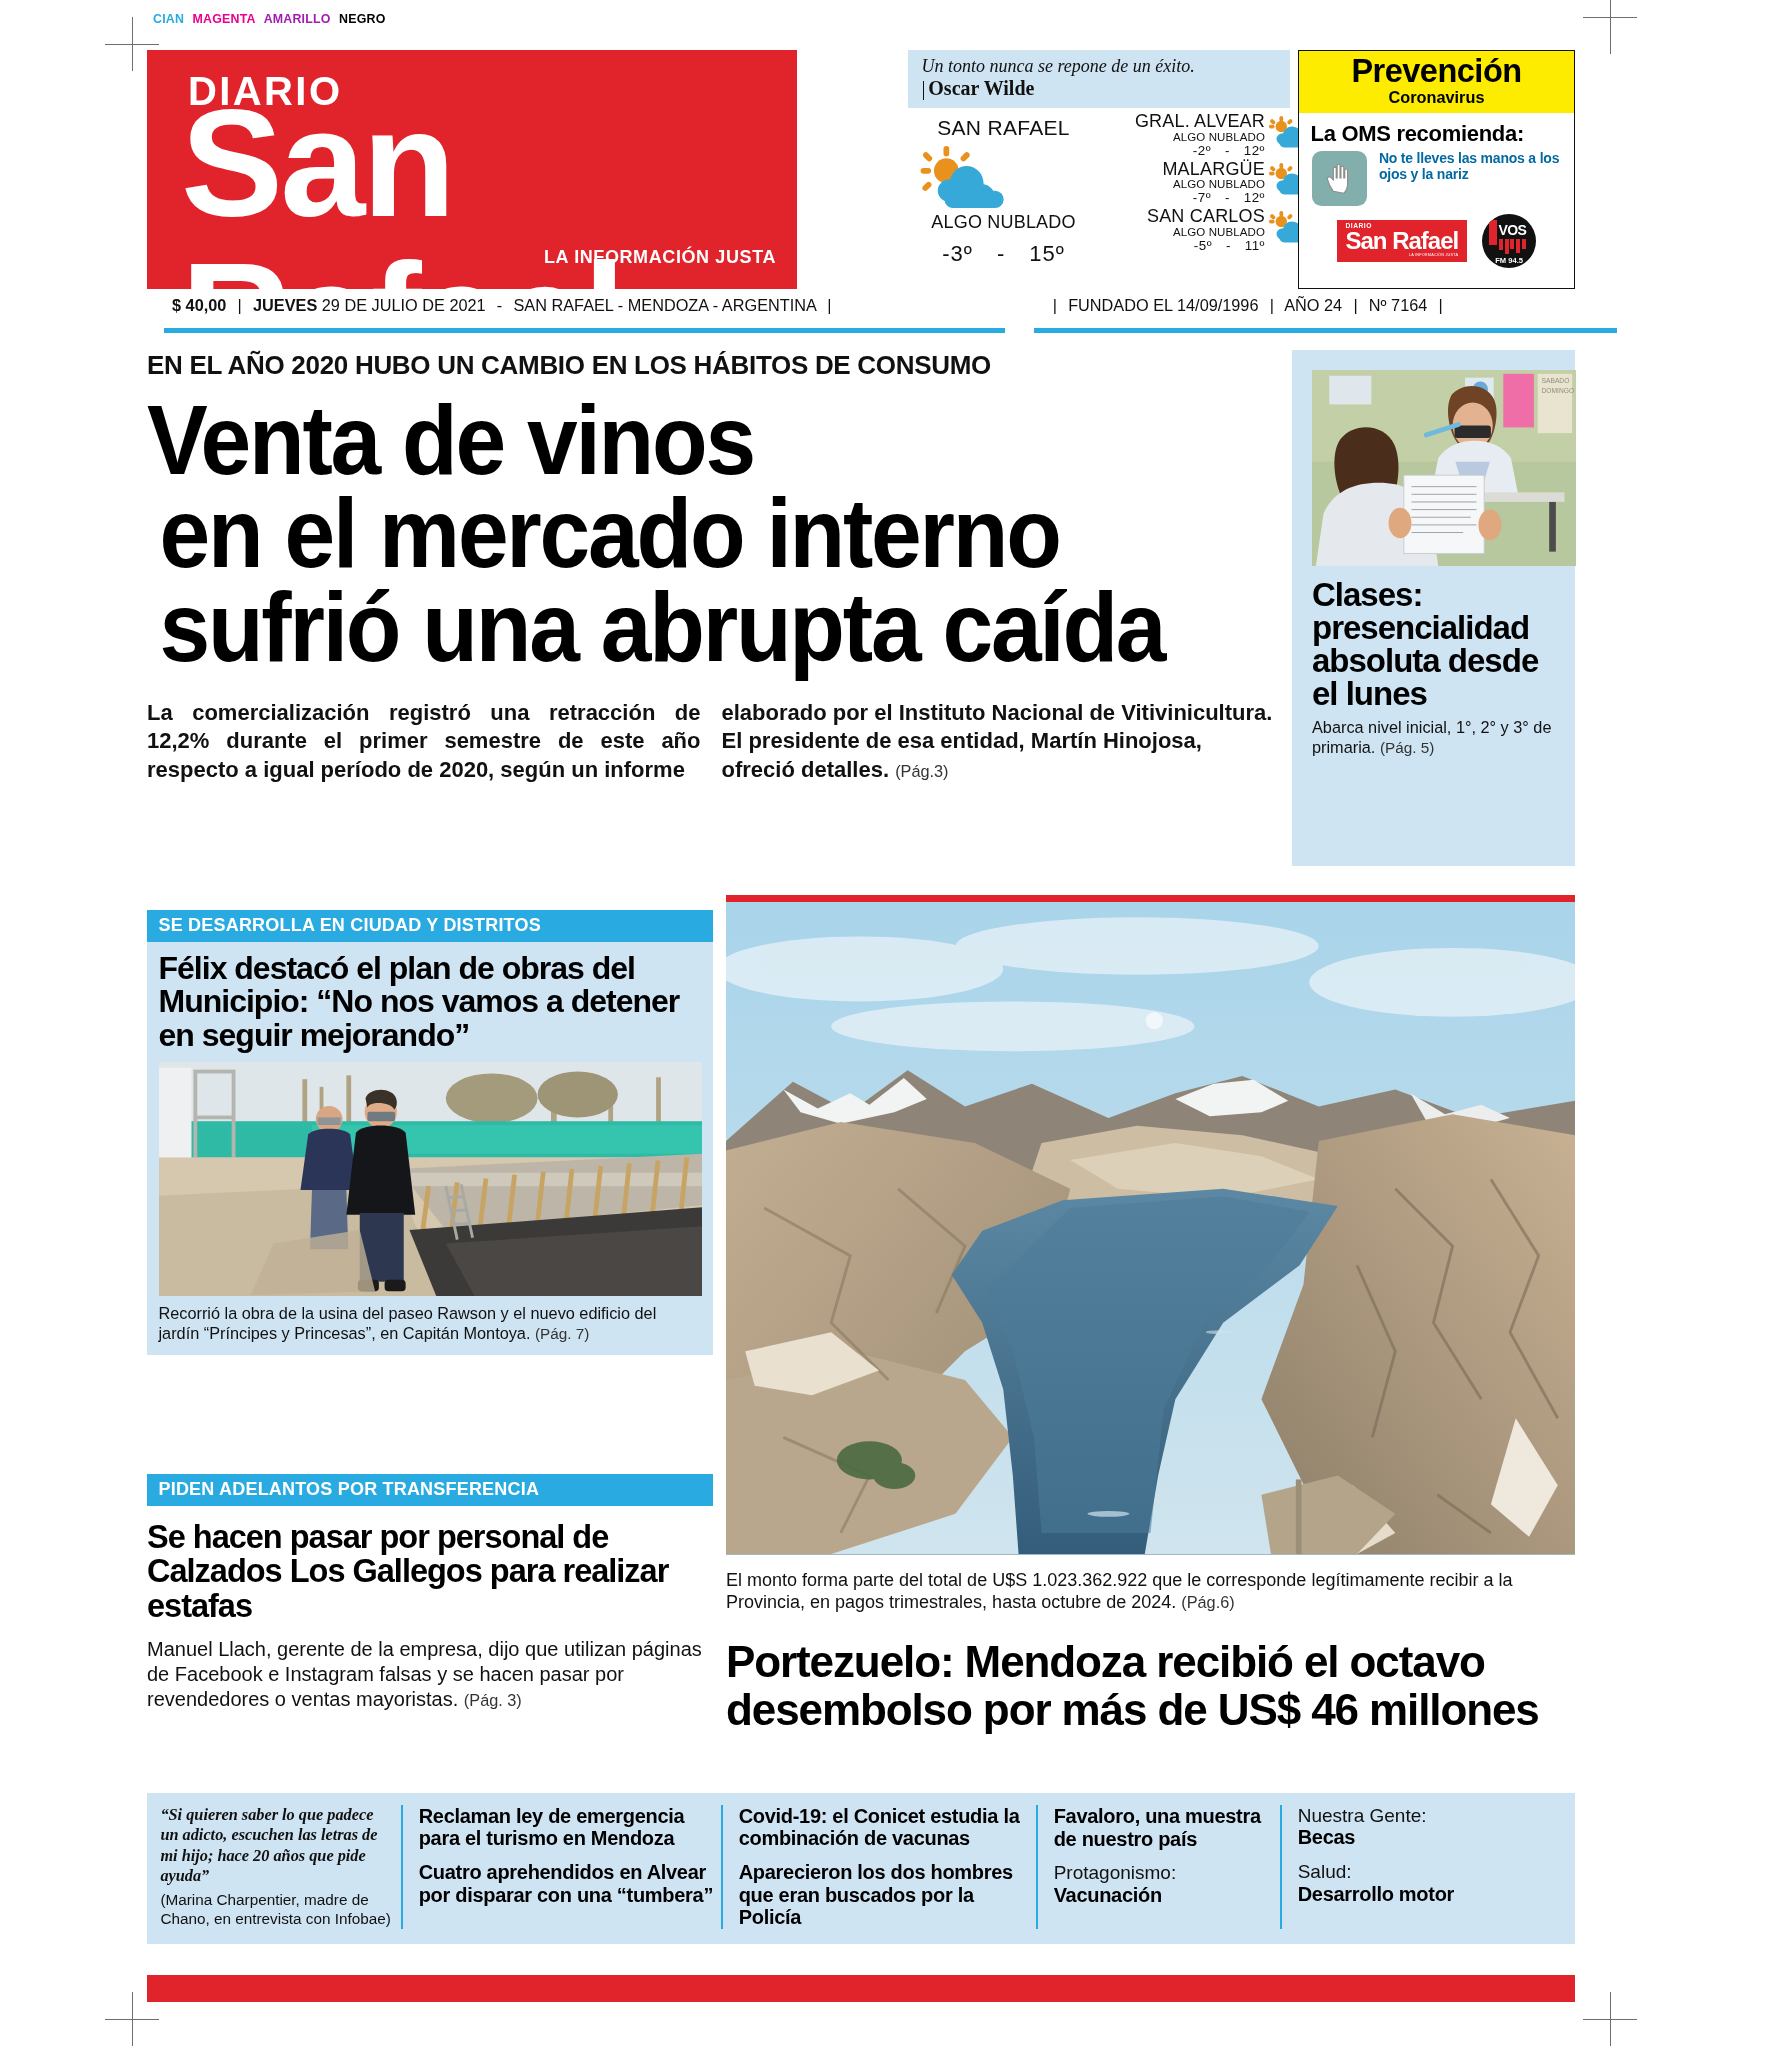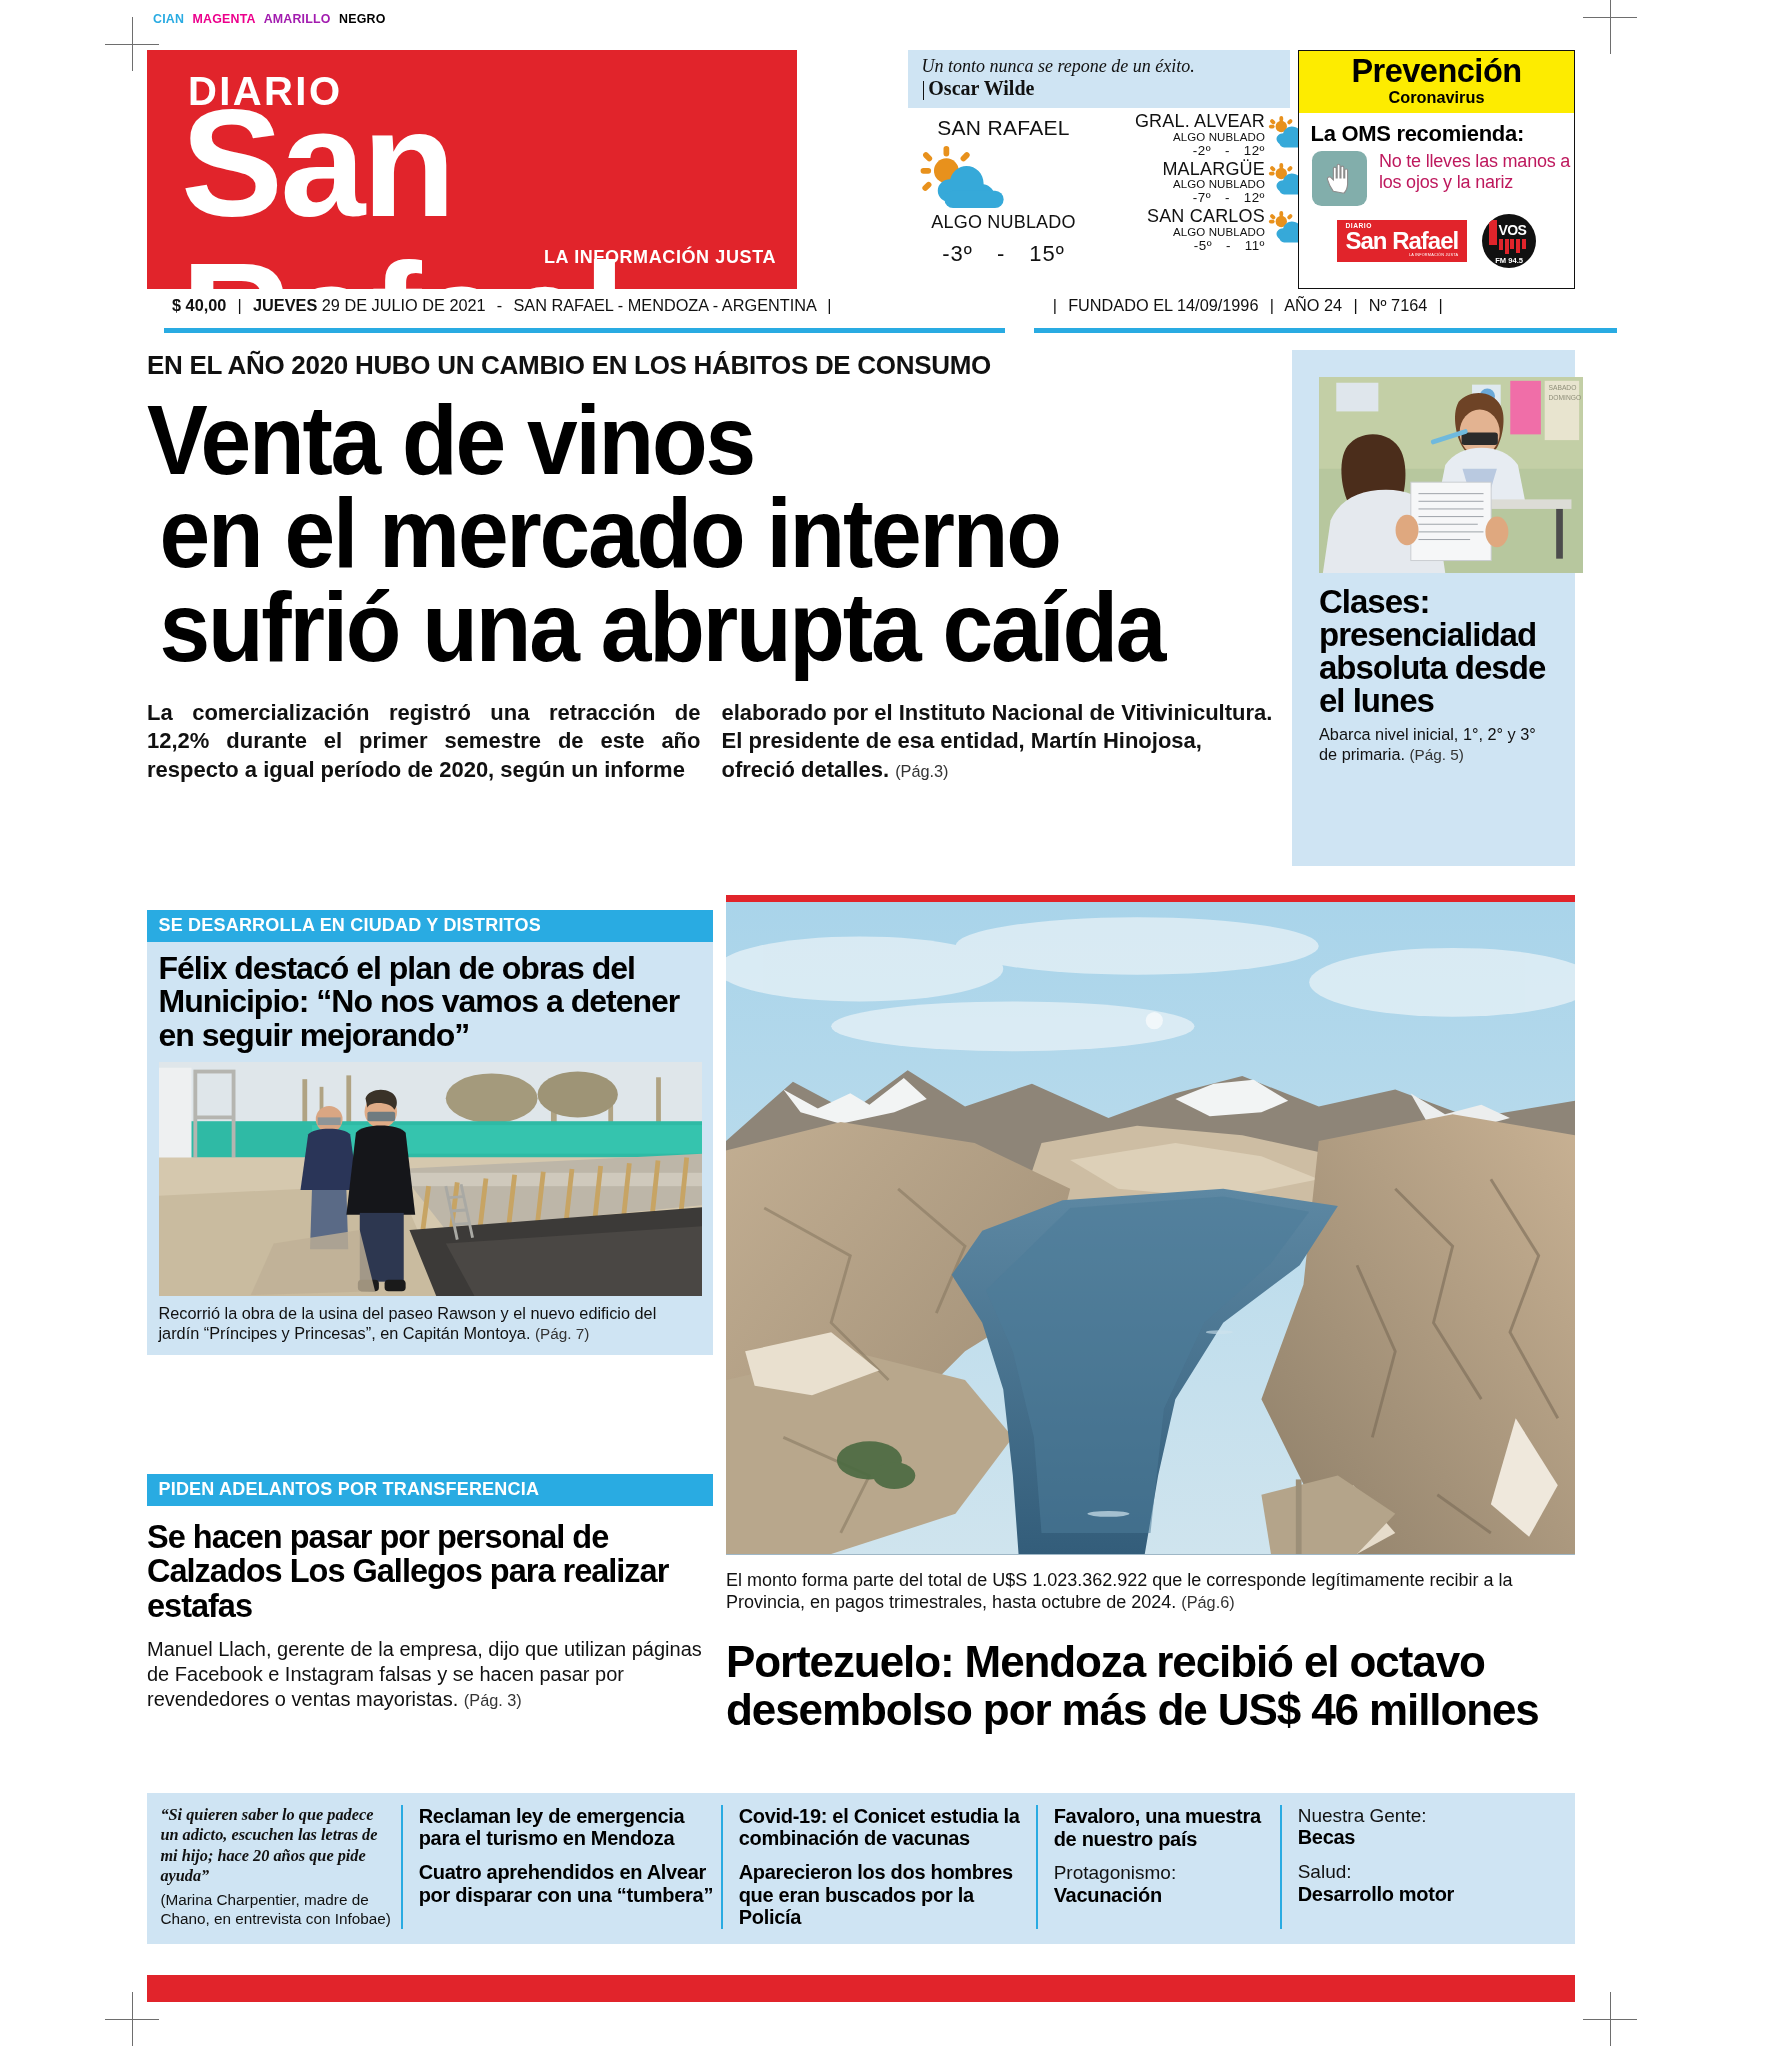--- a/index.html
+++ b/index.html
@@ -90,21 +90,21 @@
   }
   .prev-head { background:#fdec00; padding:3.8px 0 5.7px; text-align:center; }
   .prev-title { font-size:32.5px; font-weight:700; color:#000000; line-height:1; letter-spacing:-0.5px;}
   .prev-sub { font-size:16.3px; font-weight:700; color:#000; margin-top:1px;}
   .prev-oms { font-size:22px; font-weight:700; color:#000; margin:7.6px 0 0 11.5px; letter-spacing:-0.3px;}
   .prev-body { display:flex; align-items:flex-start; margin:4.8px 0 0 13.4px; }
   .prev-icon {
     width:55px; height:55px; background:#82aeab; border-radius:9.6px;
     display:flex; align-items:center; justify-content:center; flex:none;
   }
-  .prev-msg { font-size:18px; font-weight:400; color:#be185d; line-height:1.12; margin-left:11.5px; letter-spacing:-0.2px;}
+  .prev-msg { font-size:14px; font-weight:700; color:#0369a1; line-height:1.12; margin-left:11.5px; letter-spacing:-0.2px;}
   .prev-foot { display:flex; align-items:center; justify-content:center; gap:15.3px; margin-top:7.6px;}
   .mini-logo {
     background:#e1242b; color:#fff; padding:2.9px 8.6px 4.8px; position:relative;
   }
   .mini-logo .d { font-size:6.7px; font-weight:700; letter-spacing:0.5px; line-height:1;}
   .mini-logo .n { font-size:24px; font-weight:700; line-height:.95; letter-spacing:-1px;}
   .mini-logo .t { font-size:3.8px; text-align:right; letter-spacing:0.2px;}
   .vos-logo {
     width:54px; height:54px; border-radius:50%; background:#111;
     position:relative; overflow:hidden;
@@ -143,21 +143,21 @@
   .lead-hl .l2 { padding-left:13.4px; }
   .lead-hl .l3 { padding-left:13.4px; }
   .lead-body { display:flex; gap:21px; margin-top:25px; }
   .lead-col { width:554px; font-size:22px; line-height:1.3; color:#111; font-weight:700;}
   .lead-col.just { text-align:justify; }
   .pag { font-size:16.3px; font-weight:400; color:#333; }
 
   
   .clases {
     position:absolute; left:1292px; top:350px; width:283px; height:516px;
-    background:#cfe4f3; padding:27px;
+    background:#cfe4f3; padding:20px;
   }
   .clases-photo {
     width:264px; height:196px; position:relative; overflow:hidden; background:#b9cbb0;
   }
   .clases-h {
     font-size:33px; font-weight:700; color:#000; line-height:1.0;
     margin-top:11.5px; letter-spacing:-1px;
   }
   .clases-sub { font-size:16.3px; color:#111; line-height:1.2; margin-top:8.6px;}
   .clases-sub .pag { font-size:15.3px; }

